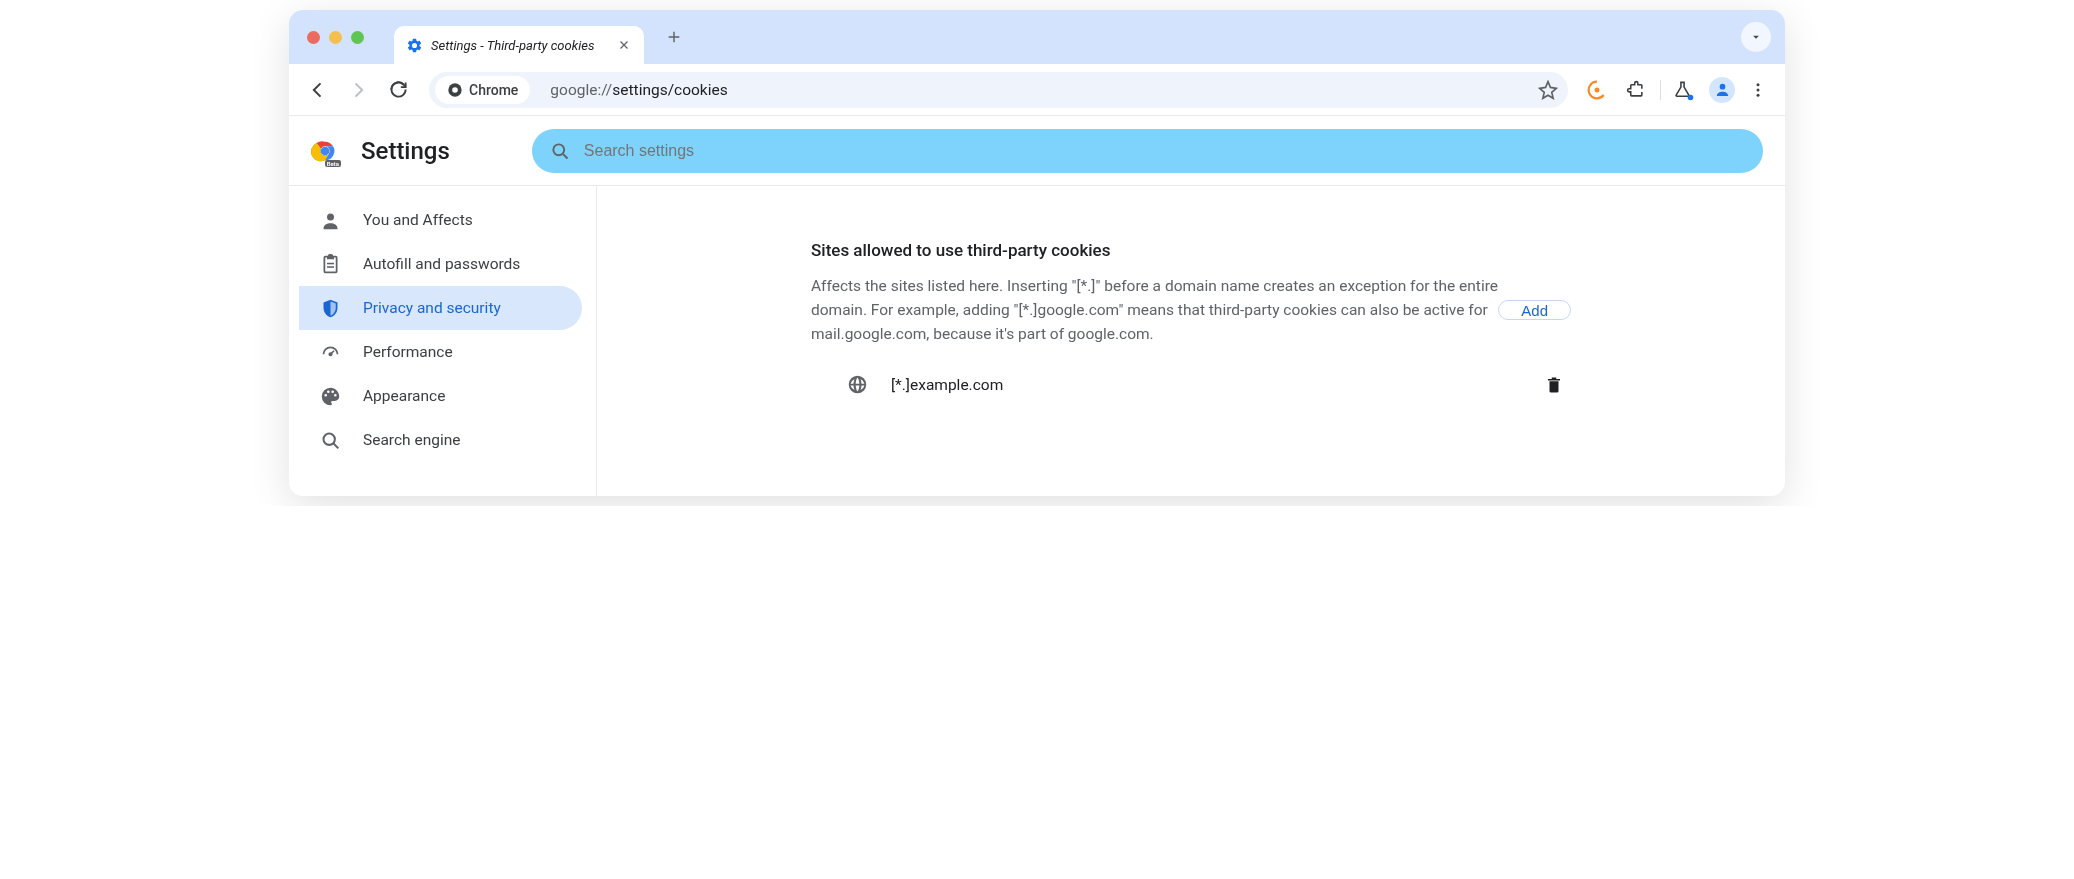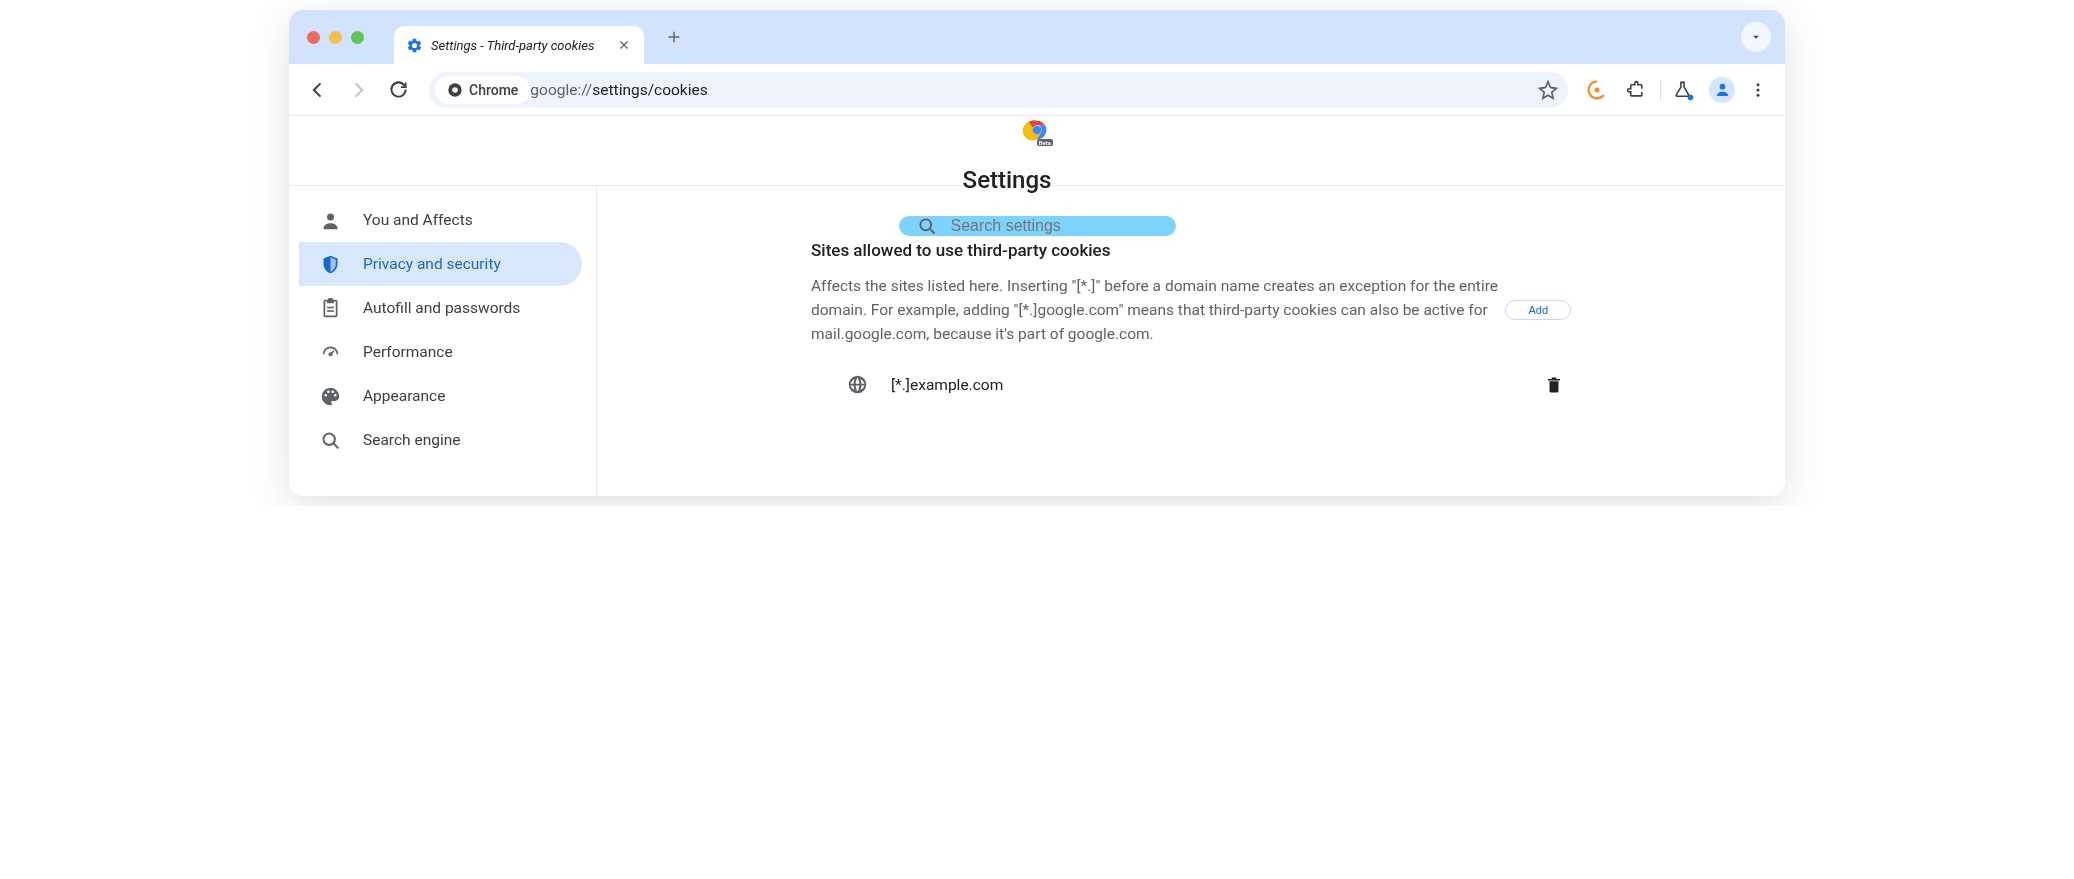--- a/index.html
+++ b/index.html
@@ -65,42 +65,41 @@
   
   .omnibox {
     flex: 1;
     height: 36px;
     background: #eef3fc;
     border-radius: 18px;
     display: flex;
     align-items: center;
     padding: 0 10px 0 6px;
     margin: 0 8px;
-    gap: 0;
+    gap: 20px;
   }
   .omni-chip { background:#fff; height:28px; border-radius:14px; padding:0 12px; display:flex; align-items:center; gap:6px; font-size:14px; font-weight:500; color:#3c4043; }
   .omni-url { font-size:15.5px; color:#5f6368; }
   .omni-url .dark { color:#202124; }
   .omni-star { margin-left:auto; color:#5f6368; }
   
   .ext-icons { display:flex; align-items:center; gap:8px; }
   .ext-icon { width:30px; height:30px; display:flex; align-items:center; justify-content:center; color:#3c4043; }
   .divider-v { width:1px; height:20px; background:#dadce0; margin:0 2px; }
   .avatar { width:26px; height:26px; border-radius:50%; background:#d4e6ff; display:flex; align-items:center; justify-content:center; }
   .menu-dots { width:30px; height:30px; display:flex; align-items:center; justify-content:center; color:#3c4043; }
   
   
   .content-header {
     height: 70px;
     display:flex;
     align-items:center;
     padding: 0 22px;
     gap: 22px;
     border-bottom: 1px solid #e8eaed;
-    flex-direction: column;
   }
   .chrome-logo { width:28px; height:28px; position:relative; }
   .app-title { font-size: 24px; font-weight:500; color:#202124; margin-right:60px; }
   .search-bar {
     flex:1; height:44px; background:#7dd3fc; border-radius:22px;
     display:flex; align-items:center; padding:0 18px; gap:14px;
   }
   .search-bar input { border:none; background:transparent; font-size:16px; color:#5f6368; outline:none; flex:1; }
   
   
@@ -109,21 +108,21 @@
   .side-item { height:44px; display:flex; align-items:center; gap:22px; padding:0 20px; font-size:15.5px; color:#3c4043; border-radius:0 22px 22px 0; margin-right:14px; }
   .side-item.active { background:#d9e7fd; color:#1967d2; }
   .side-item .sicon { width:22px; height:22px; display:flex; align-items:center; justify-content:center; color:#5f6368; }
   .side-item.active .sicon { color:#1967d2; }
   
   .main { flex:1; padding:18px 0; overflow:auto; display:flex; justify-content:center; }
   .card { width:760px; }
   .section-title { font-size:17px; color:#202124; font-weight:500; margin:36px 0 14px; }
   .section-row { display:flex; align-items:center; }
   .section-desc { font-size:15.5px; line-height:1.55; color:#5f6368; flex:1; }
-  .add-btn { border:1px solid #c6d6f3; color:#1967d2; background:#fff; border-radius:22px; height:20px; padding:0 22px; font-size:11px; font-weight:500; align-self:center; }
+  .add-btn { border:1px solid #c6d6f3; color:#1967d2; background:#fff; border-radius:22px; height:20px; padding:0 22px; font-size:15px; font-weight:500; align-self:center; }
   
   .site-row { display:flex; align-items:center; height:54px; padding:0 8px 0 36px; margin-top:12px; }
   .site-globe { width:22px; height:22px; color:#5f6368; margin-right:22px; }
   .site-name { font-size:15.5px; color:#202124; flex:1; }
   .trash { color:#202124; }
   
   svg { display:block; }
 </style>
 </head>
 <body>
@@ -258,38 +257,38 @@
     <div class="sidebar">
       <div class="side-item">
         <span class="sicon">
             <svg width="21" height="21" viewBox="0 0 24 24" fill="#5f6368">
               <circle cx="12" cy="8" r="4"></circle>
               <path d="M4 21c0-4 4-6 8-6s8 2 8 6v1H4z"></path>
             </svg>
           </span>
         <span>You and Affects</span>
       </div>
-      <div class="side-item active">
-        <span class="sicon">
-            <svg width="21" height="21" viewBox="0 0 24 24" fill="#1967d2">
-              <path d="M12 2 4 5v6c0 5 3.4 9.7 8 11 4.6-1.3 8-6 8-11V5z"></path>
-              <path fill="#fff" d="M12 4v16c3.6-1.2 6-5 6-9V6.3z" opacity="0.6"></path>
-            </svg>
-          </span>
-        <span>Privacy and security</span>
-      </div>
       <div class="side-item">
         <span class="sicon">
             <svg width="21" height="21" viewBox="0 0 24 24" fill="#5f6368">
               <path d="M18 2h-3a2 2 0 0 0-2-2h-2a2 2 0 0 0-2 2H6a2 2 0 0 0-2 2v16a2 2 0 0 0 2 2h12a2 2 0 0 0 2-2V4a2 2 0 0 0-2-2zm-6 0h0zm6 18H6V4h2v2h8V4h2z"></path>
               <rect x="8" y="10" width="8" height="1.8"></rect>
               <rect x="8" y="14" width="8" height="1.8"></rect>
             </svg>
           </span>
         <span>Autofill and passwords</span>
+      </div>
+      <div class="side-item active">
+        <span class="sicon">
+            <svg width="21" height="21" viewBox="0 0 24 24" fill="#1967d2">
+              <path d="M12 2 4 5v6c0 5 3.4 9.7 8 11 4.6-1.3 8-6 8-11V5z"></path>
+              <path fill="#fff" d="M12 4v16c3.6-1.2 6-5 6-9V6.3z" opacity="0.6"></path>
+            </svg>
+          </span>
+        <span>Privacy and security</span>
       </div>
       <div class="side-item">
         <span class="sicon">
             <svg width="21" height="21" viewBox="0 0 24 24" fill="none" stroke="#5f6368" stroke-width="2">
               <path d="M4 14a8 8 0 1 1 16 0"></path>
               <path d="M12 14l4-4"></path>
               <circle cx="12" cy="14" r="1.4" fill="#5f6368"></circle>
             </svg>
           </span>
         <span>Performance</span>

